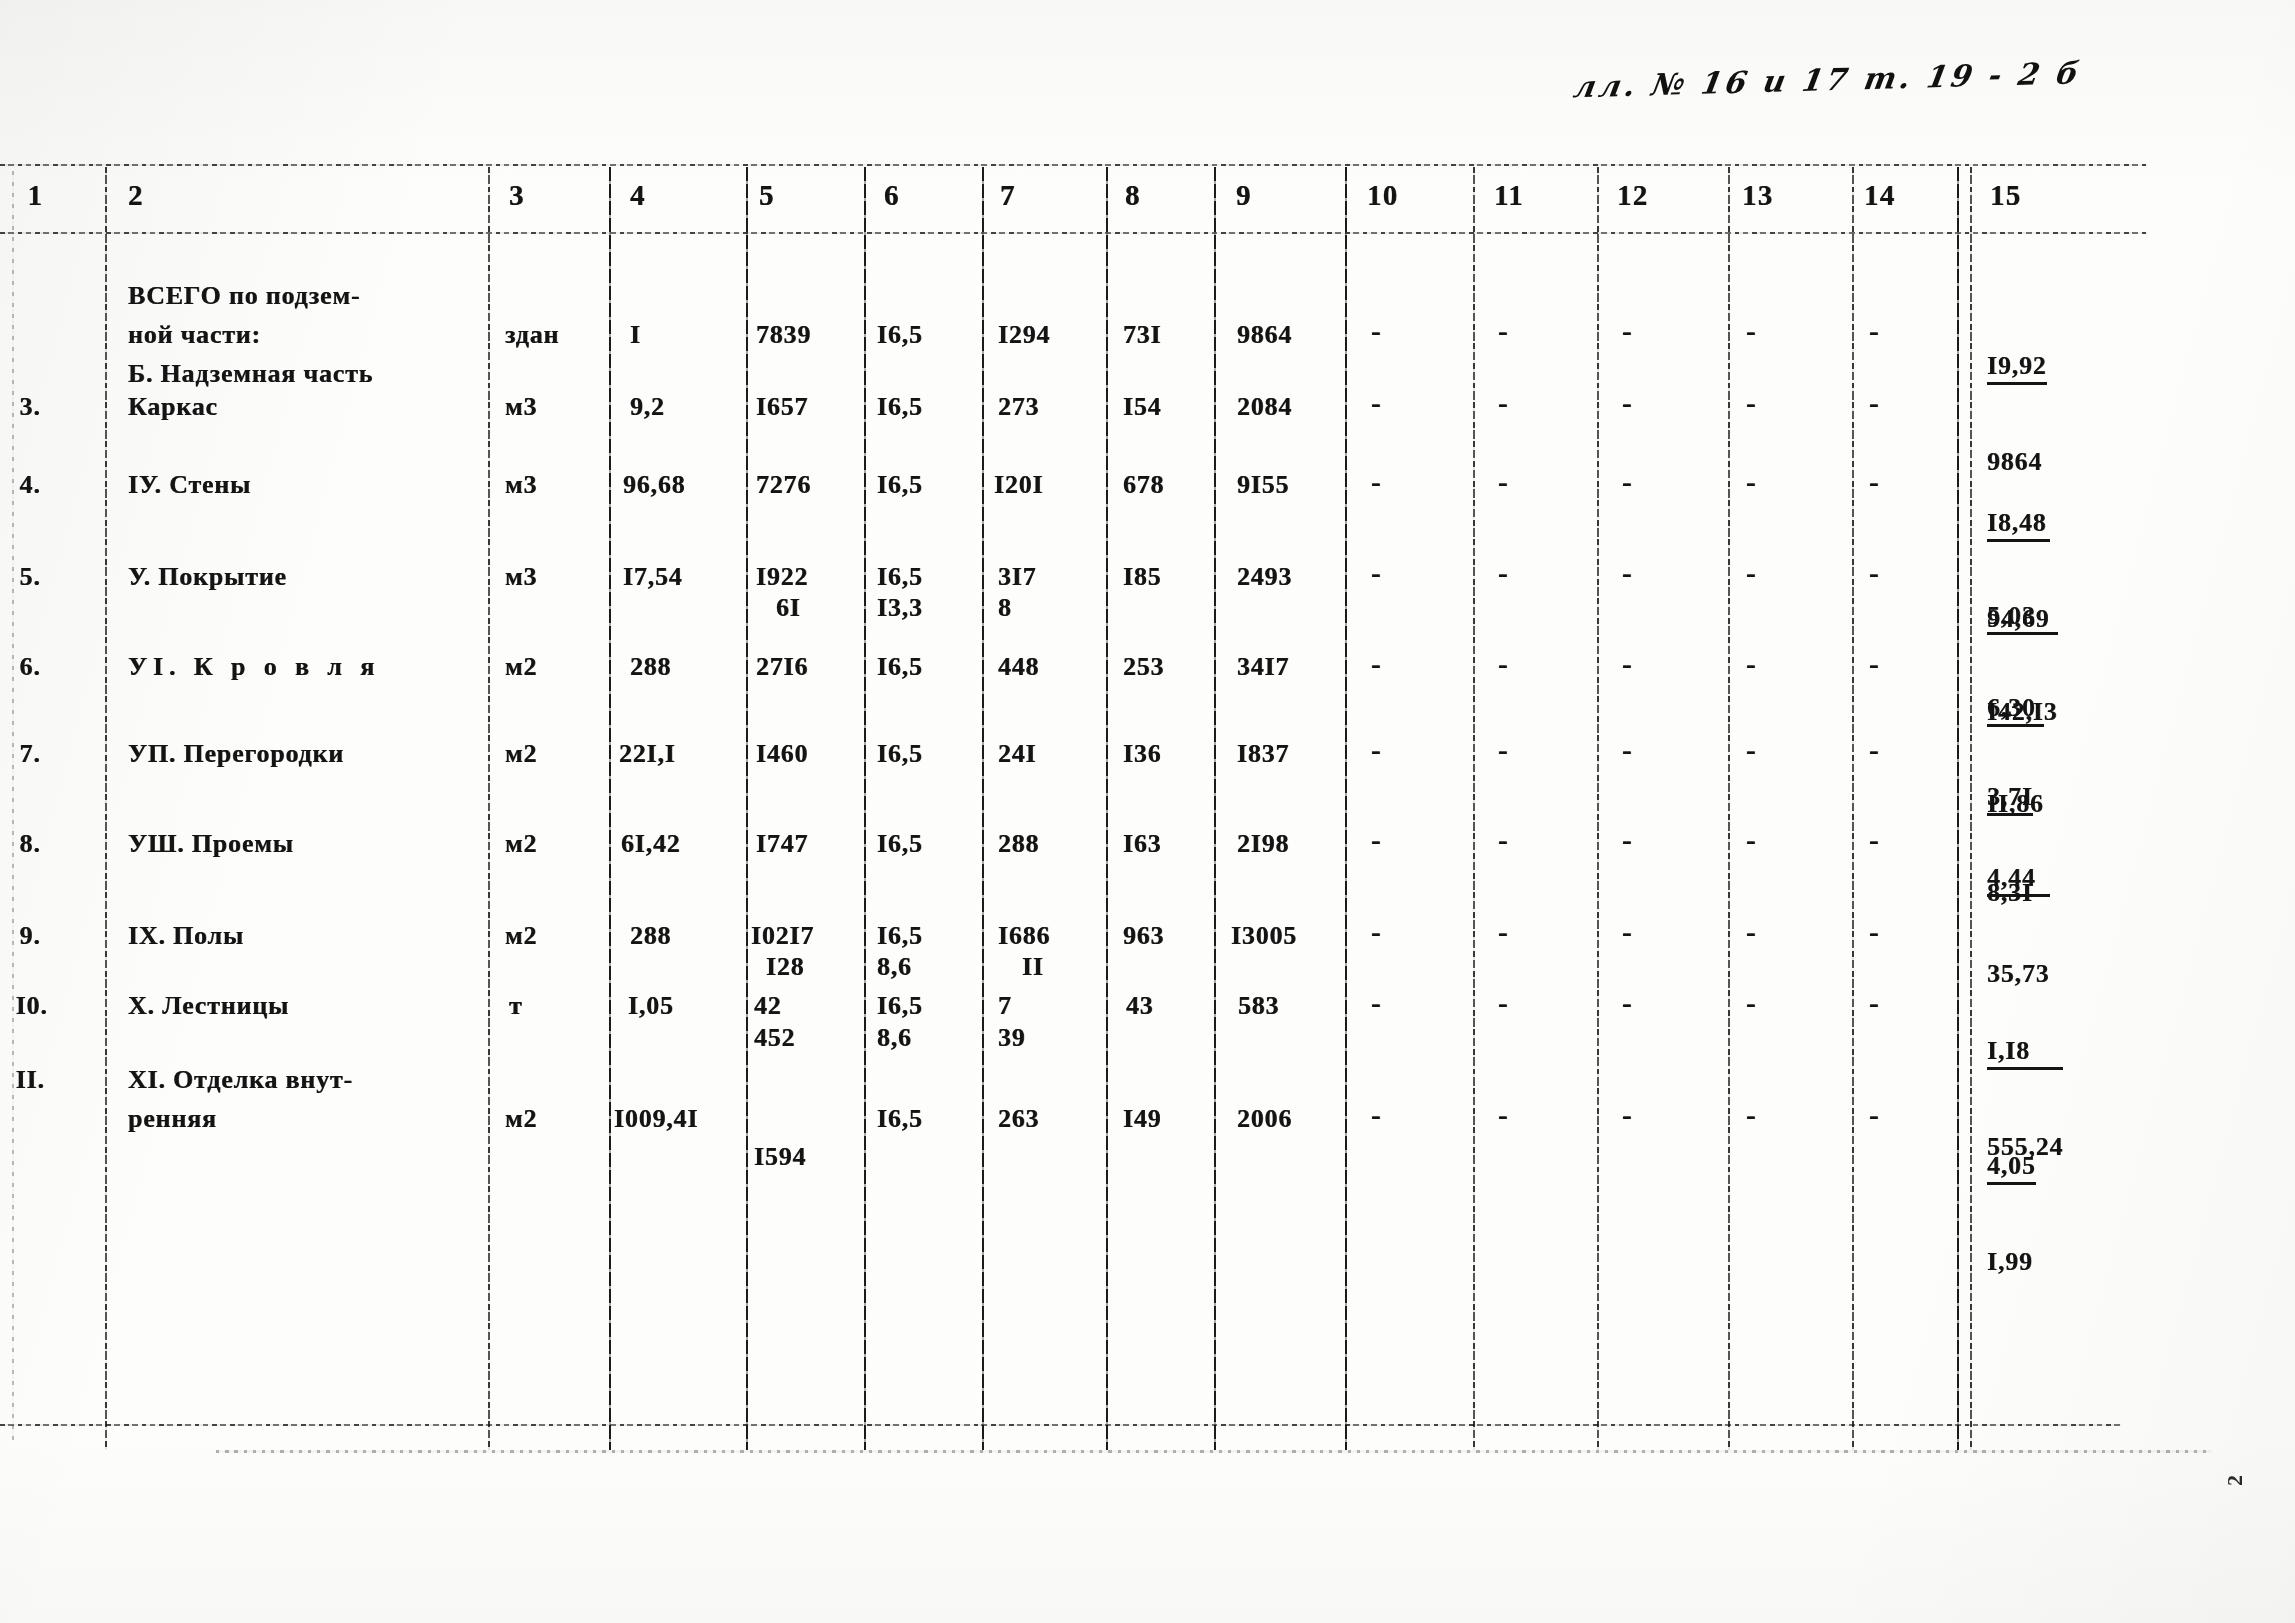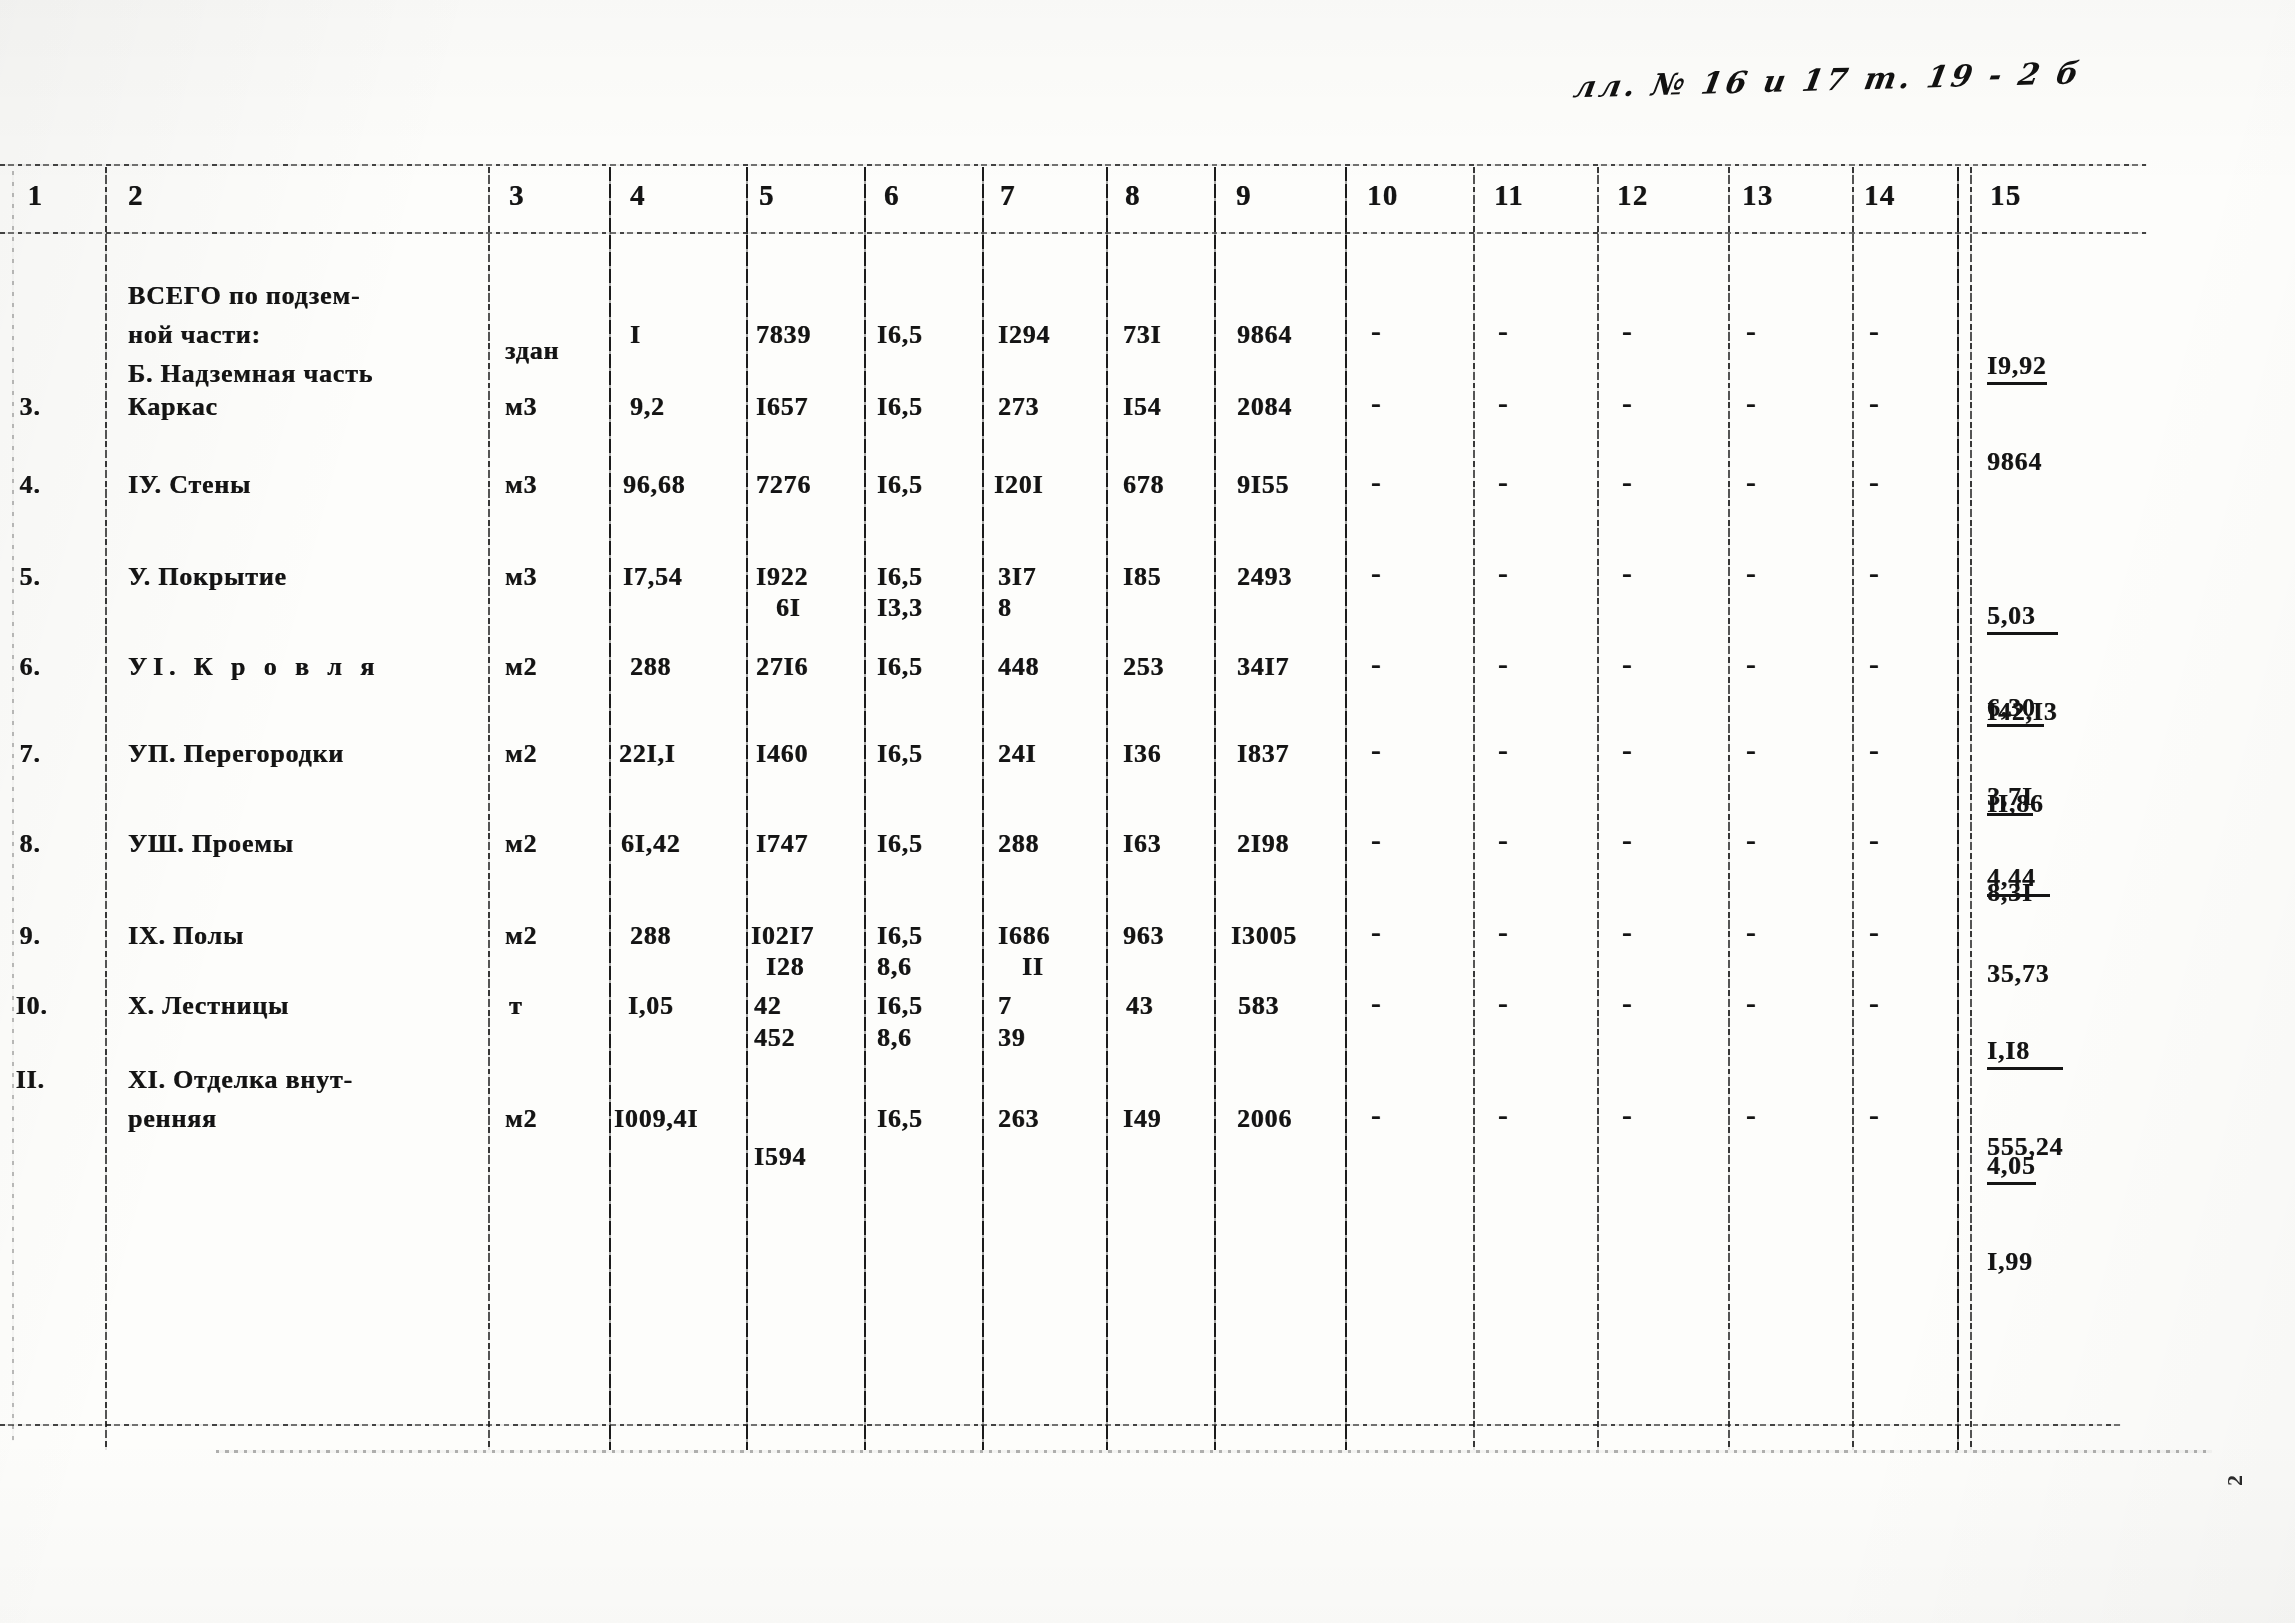--- a/index.html
+++ b/index.html
@@ -232,21 +232,21 @@
     <div class="cell hdr" style="left:1236px;top:13px;">9</div>
     <div class="cell hdr" style="left:1367px;top:13px;">10</div>
     <div class="cell hdr" style="left:1494px;top:13px;">11</div>
     <div class="cell hdr" style="left:1617px;top:13px;">12</div>
     <div class="cell hdr" style="left:1742px;top:13px;">13</div>
     <div class="cell hdr" style="left:1864px;top:13px;">14</div>
     <div class="cell hdr" style="left:1990px;top:13px;">15</div>
 
     <div class="cell" style="left:128px; top:113px;">ВСЕГО по подзем-</div>
     <div class="cell" style="left:128px; top:152px;">ной части:</div>
-    <div class="cell" style="left:505px; top:168px;">здан</div>
+    <div class="cell" style="left:505px; top:152px;">здан</div>
     <div class="cell" style="left:630px; top:152px;">I</div>
     <div class="cell" style="left:756px;top:152px;">7839</div>
     <div class="cell" style="left:877px;top:152px;">I6,5</div>
     <div class="cell" style="left:998px;top:152px;">I294</div>
     <div class="cell" style="left:1123px;top:152px;">73I</div>
     <div class="cell" style="left:1237px;top:152px;">9864</div>
     <div class="cell dash" style="left:1371px;top:149px;">-</div>
     <div class="cell dash" style="left:1498px;top:149px;">-</div>
     <div class="cell dash" style="left:1622px;top:149px;">-</div>
     <div class="cell dash" style="left:1746px;top:149px;">-</div>
@@ -280,20 +280,24 @@
     <div class="cell" style="left:756px;top:302px;">7276</div>
     <div class="cell" style="left:877px;top:302px;">I6,5</div>
     <div class="cell" style="left:994px;top:302px;">I20I</div>
     <div class="cell" style="left:1123px;top:302px;">678</div>
     <div class="cell" style="left:1237px;top:302px;">9I55</div>
     <div class="cell dash" style="left:1371px;top:300px;">-</div>
     <div class="cell dash" style="left:1498px;top:300px;">-</div>
     <div class="cell dash" style="left:1622px;top:300px;">-</div>
     <div class="cell dash" style="left:1746px;top:300px;">-</div>
     <div class="cell dash" style="left:1869px;top:300px;">-</div>
+    <div class="frac" style="left:1987px;top:281px;">
+      <span class="num">I8,48</span>
+      <span class="den">94,69</span>
+    </div>
 
     <div class="cell" style="left:19.6px;  top:394px;">5.</div>
     <div class="cell" style="left:128px; top:394px;">У. Покрытие</div>
     <div class="cell" style="left:505px; top:394px;">м3</div>
     <div class="cell" style="left:623px; top:394px;">I7,54</div>
     <div class="cell" style="left:756px;top:394px;">I922</div>
     <div class="cell" style="left:776px;top:425px;">6I</div>
     <div class="cell" style="left:877px;top:394px;">I6,5</div>
     <div class="cell" style="left:877px;top:425px;">I3,3</div>
     <div class="cell" style="left:998px;top:394px;">3I7</div>

